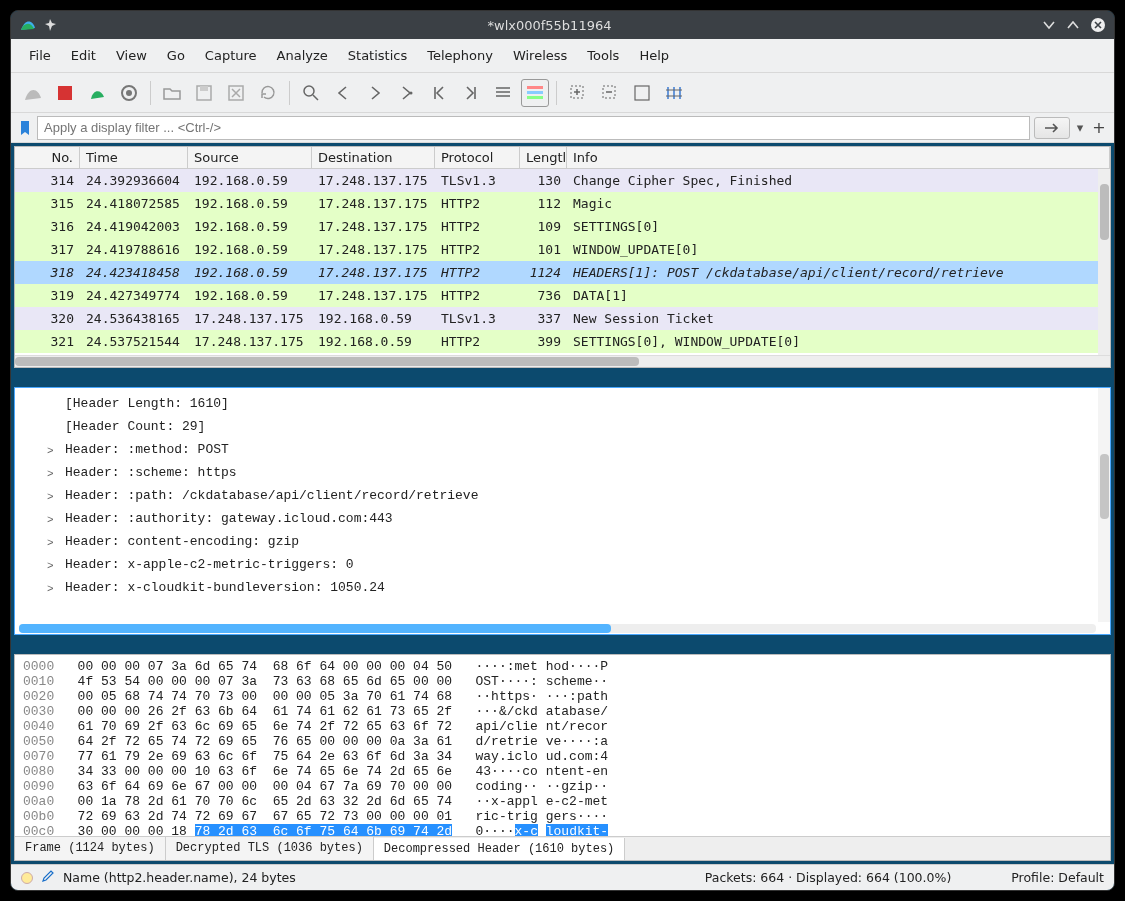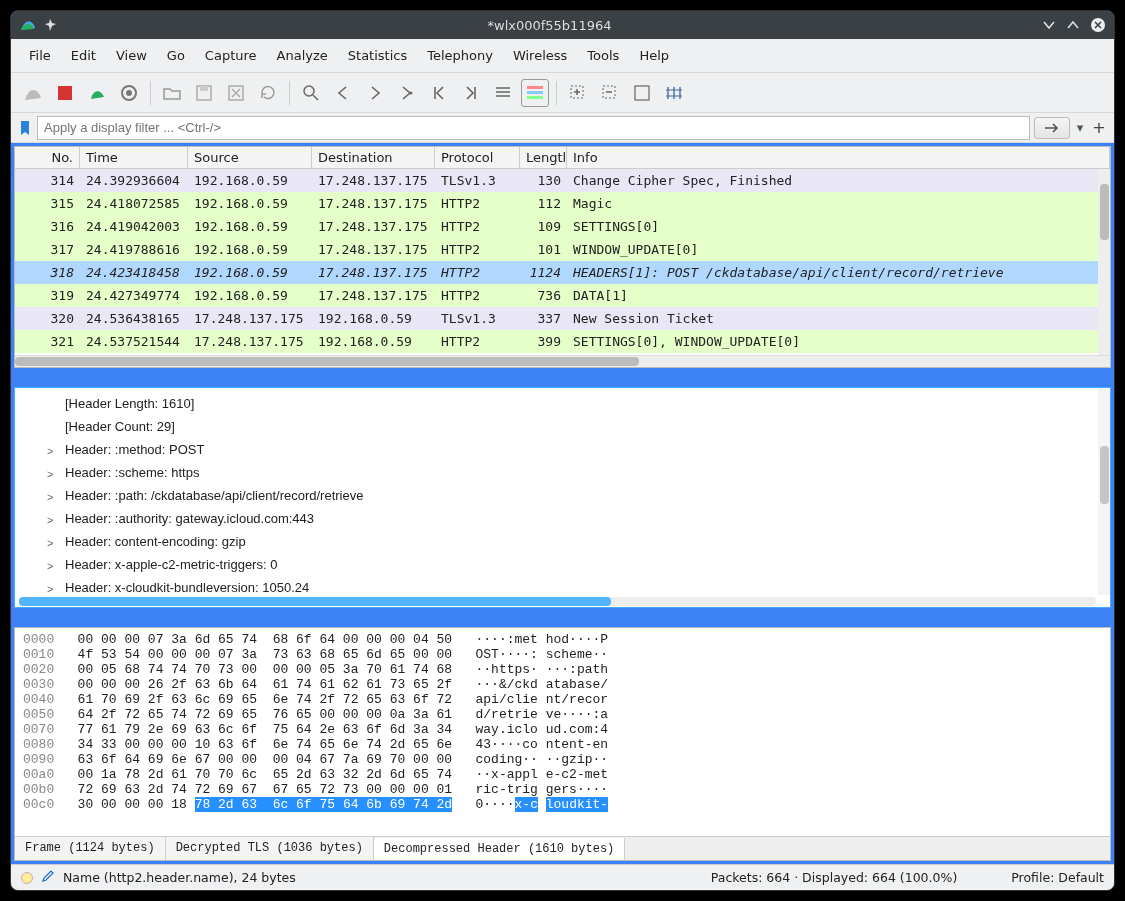--- a/index.html
+++ b/index.html
@@ -1,21 +1,21 @@
 <!DOCTYPE html>
 <html><head>
 <meta charset="utf-8">
 <style>
   * { box-sizing: border-box; margin: 0; padding: 0; }
   body { background: #000; font-family: "DejaVu Sans", Arial, sans-serif; font-size: 13px; color: #222; }
   .window {
     width: 1125px; height: 901px; background: #000; position: relative; padding: 10px;
   }
   .window-inner {
-    width: 100%; height: 100%; background: #3b82f6; border-radius: 8px; overflow: hidden; display: flex; flex-direction: column;
+    width: 100%; height: 100%; background: #0c4a6e; border-radius: 8px; overflow: hidden; display: flex; flex-direction: column;
     border: 1px solid #333;
     justify-content: center;
   }
   
   .titlebar {
     height: 28px; background: #3b4045; color: #ddd; display: flex; align-items: center; padding: 0 8px; font-size: 13px;
   }
   .titlebar .left { display: flex; align-items: center; gap: 6px; }
   .titlebar .center { flex: 1; text-align: center; }
   .titlebar .right { display: flex; align-items: center; gap: 10px; }
@@ -57,39 +57,39 @@
   .col-src { width:124px; }
   .col-dst { width:123px; }
   .col-proto { width:85px; }
   .col-len { width:47px; text-align:right; }
   .col-info { flex:1; }
   .hscroll-track { height:12px; background:#eee; border-top:1px solid #ddd; position:relative;}
   .hscroll-thumb { position:absolute; left:0; top:1px; height:9px; width:57%; background:#bcbcbc; border-radius:4px;}
   .vscroll { position:absolute; right:0; top:22px; bottom:12px; width:12px; background:#eee;}
   .vscroll-thumb { position:absolute; right:1px; top:8%; width:9px; height:30%; background:#bcbcbc; border-radius:4px;}
   
-  .details-pane { border:1px solid #4aa8ff; background:#fff; height: 221px; overflow:hidden; position:relative; font-family: Liberation Sans, sans-serif; font-size:13px; }
+  .details-pane { border:1px solid #4aa8ff; background:#fff; height: 248px; overflow:hidden; position:relative; font-family: Liberation Mono, monospace; font-size:13px; }
   .details-body { padding: 4px 8px 4px 50px; line-height: 23px; }
   .dline { white-space:pre; position:relative; }
   .dline .twist { position:absolute; left:-18px; top:2px; color:#666; font-size:11px;}
   .dscroll-track { position:absolute; left:4px; right:14px; bottom:1px; height:9px; background:#eee; border-radius:4px;}
   .dscroll-thumb { position:absolute; left:0; top:0; height:9px; width:55%; background:#53b4ff; border-radius:4px;}
   .dvscroll { position:absolute; right:0; top:0; bottom:12px; width:12px; background:#f4f4f4;}
   .dvscroll-thumb{ position:absolute; right:1px; top:28%; width:9px; height:28%; background:#c5c5c5; border-radius:4px;}
   
   .hex-pane { border:1px solid #bbb; background:#fff; flex:1; overflow:hidden; font-family: Liberation Mono, monospace; font-size:13px; display:flex; flex-direction:column; }
   .hex-body { flex:1; padding:4px 8px; line-height:15px; overflow:hidden;}
   .hex-line { white-space:pre; }
   .hex-off { color:#888; }
   .hex-sel { background:#2690ff; color:#fff; }
   .hex-tabs { display:flex; border-top:1px solid #ccc; background:#eee; }
   .hex-tab { padding:4px 10px; border-right:1px solid #ccc; font-size:12px; cursor:pointer; background:#f4f4f4;}
   .hex-tab.active { background:#fff; border-bottom:1px solid #fff; position:relative; top:1px;}
   
-  .statusbar { height:26px; background:#eff0f1; border-top:1px solid #ccc; display:flex; align-items:center; padding:0 10px; font-size:12.5px; gap:14px;}
+  .statusbar { height:26px; background:#eff0f1; border-top:1px solid #ccc; display:flex; align-items:center; padding:0 10px; font-size:12.5px; gap:20px;}
   .status-led { width:12px; height:12px; border-radius:50%; background:#ffeb99; border:1px solid #caa;}
   .status-left { flex:1; display:flex; align-items:center; gap:8px;}
   .status-mid { flex:0 0 auto; margin-left:auto; }
   .status-right { margin-left:40px; }
   
   .bg-purple { background:#e9e7f6; }
   .bg-green { background:#e4ffc7; }
   .bg-sel { background:#b0d8ff;font-style:italic; }
 </style>
 </head>

